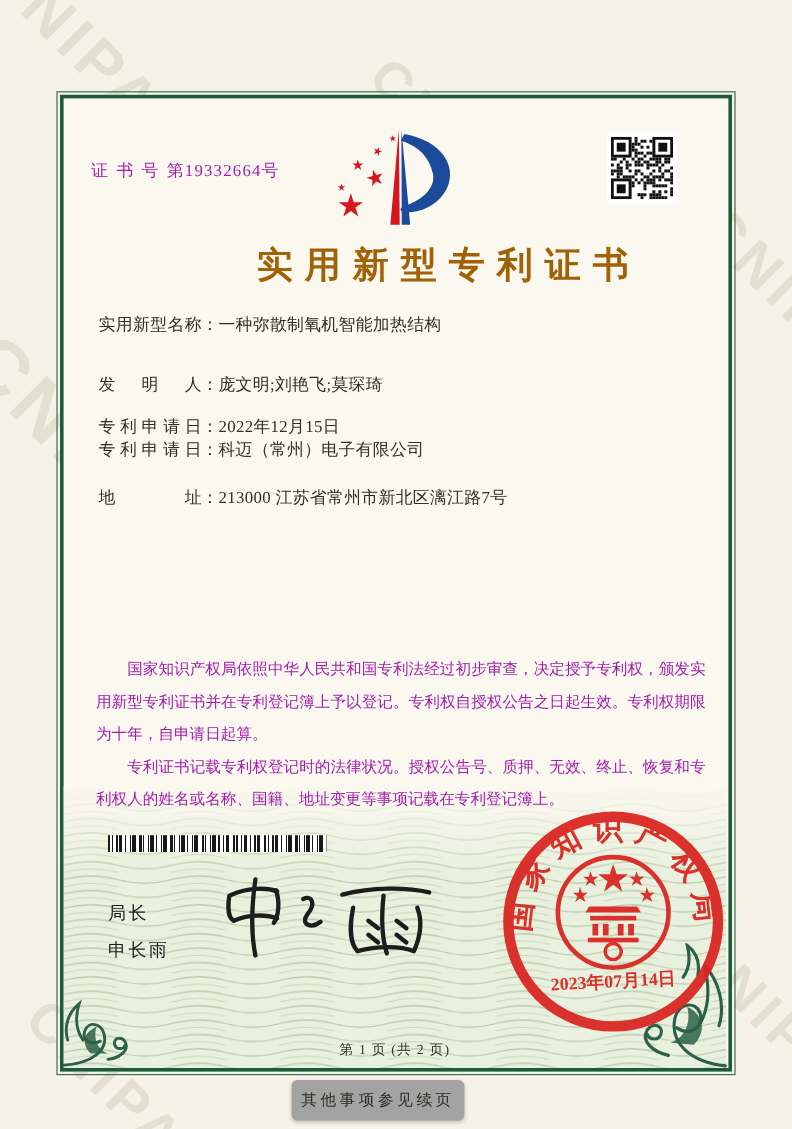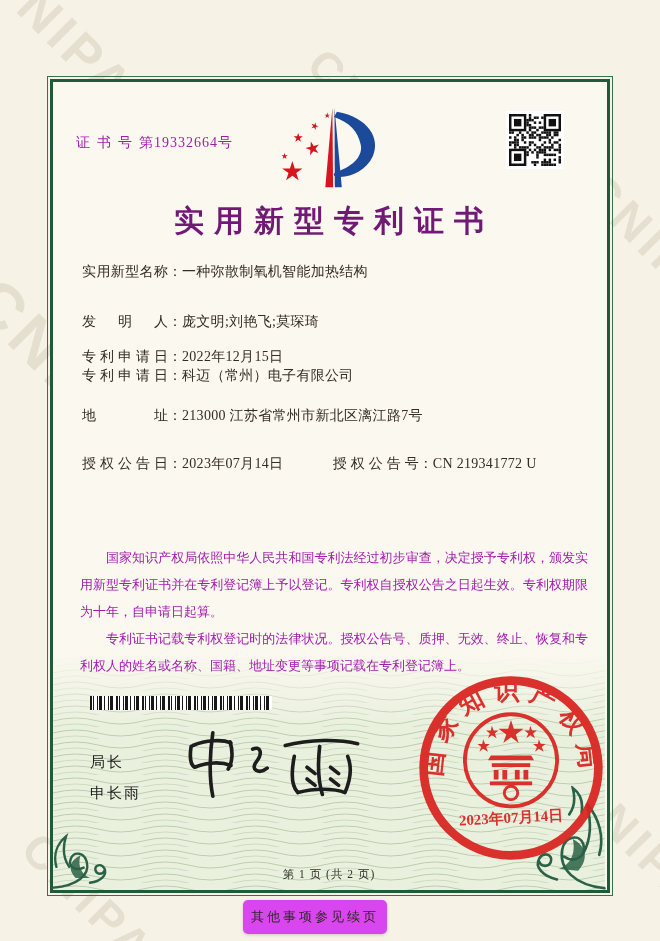--- a/index.html
+++ b/index.html
@@ -47,30 +47,30 @@
   .corner-right{left:520px;top:786px;transform:scaleX(-1);}
   
   .content{position:absolute;left:0;top:0;width:660px;height:941px;z-index:4;}
   .cert-no{position:absolute;left:76px;top:104px;font-size:14px;color:#a21caf;margin-top:30px;}
   .cert-no .sp{letter-spacing:7px;}
   .cert-no .num{letter-spacing:1px;}
   .logo{position:absolute;left:272px;top:101px;}
   .qr{position:absolute;left:506px;top:111px;width:58px;height:58px;background:#fff;padding:3px;box-sizing:border-box;}
   .title{
     position:absolute;left:47px;top:201px;width:564px;
-    text-align:center;font-size:30px;font-weight:bold;color:#701a75;
-    letter-spacing:10px;text-indent:10px;
+    text-align:center;font-size:30px;font-weight:bold;color:#a16207;
+    letter-spacing:10px;text-indent:10px;padding-left:40px;
   }
   .fields{position:absolute;left:82px;top:262px;width:478px;font-size:14px;color:#322d26;}
   .row{line-height:19px;}
   .lbl{display:inline-block;width:86px;text-align:justify;text-align-last:justify;vertical-align:top;}
   .colon{display:inline-block;}
   .val{letter-spacing:0.3px;}
   .mb1{margin-bottom:31px;}.mb2{margin-bottom:16px;}.mb3{margin-bottom:21px;}
-  .mb4{}.mb5{margin-bottom:21px;}.mb6{margin-bottom:29px;}
+  .mb4{}.mb5{margin-bottom:21px;}.mb6{margin-bottom:19px;}
   .grant-group2{margin-left:46px;}
   .paras{
     position:absolute;left:80px;top:544px;width:508px;
     font-size:13px;line-height:27px;text-align:justify;color:#a21caf;
   }
   .paras p{margin:0;text-indent:2em;}
   .barcode{
     position:absolute;left:90px;top:696px;width:182px;height:14px;
     background:repeating-linear-gradient(90deg,
       #181818 0 2px,#fff 2px 3px,#181818 3px 4px,#fff 4px 7px,
@@ -84,21 +84,21 @@
     font-size:15px;line-height:31px;letter-spacing:2px;color:#1c1c1c;
   }
   .signature{position:absolute;left:178px;top:722px;}
   .seal{position:absolute;left:415px;top:672px;width:192px;height:192px;}
   .page-info{
     position:absolute;left:47px;top:867px;width:564px;
     text-align:center;font-size:11.5px;color:#33302a;letter-spacing:1px;
   }
   .footer-tab{
     position:absolute;left:243px;top:900px;width:144px;height:34px;
-    background:#d946ef;border-radius:5px;
+    background:#a3a3a3;border-radius:5px;
     box-shadow:0 1px 3px rgba(80,80,60,0.25);
     display:flex;align-items:center;justify-content:center;
     font-size:13px;letter-spacing:3px;color:#2e2a24;z-index:5;
   }
 </style>
 </head>
 <body>
 
 <span class="wm wm1">CNIPA</span>
 <span class="wm wm2">CNIPA</span>
@@ -330,28 +330,20 @@
     </div>
     <div class="row mb4">
       <span class="lbl">专利申请日</span><span class="colon">：</span><span class="val">2022年12月15日</span>
     </div>
     <div class="row mb5">
       <span class="lbl">专利申请日</span><span class="colon">：</span><span class="val">科迈（常州）电子有限公司</span>
     </div>
     <div class="row mb6">
       <span class="lbl">地址</span><span class="colon">：</span><span class="val">213000 江苏省常州市新北区漓江路7号</span>
     </div>
-    <div class="row">
-      <span>
-        <span class="lbl">授权公告日</span><span class="colon">：</span><span class="val">2023年07月14日</span>
-      </span>
-      <span class="grant-group2">
-        <span class="lbl">授权公告号</span><span class="colon">：</span><span class="val">CN 219341772 U</span>
-      </span>
-    </div>
   </div>
 
   <div class="paras">
     <p>国家知识产权局依照中华人民共和国专利法经过初步审查，决定授予专利权，颁发实用新型专利证书并在专利登记簿上予以登记。专利权自授权公告之日起生效。专利权期限为十年，自申请日起算。</p>
     <p>专利证书记载专利权登记时的法律状况。授权公告号、质押、无效、终止、恢复和专利权人的姓名或名称、国籍、地址变更等事项记载在专利登记簿上。</p>
   </div>
 
   <div class="barcode"></div>
 
   <div class="signer">

